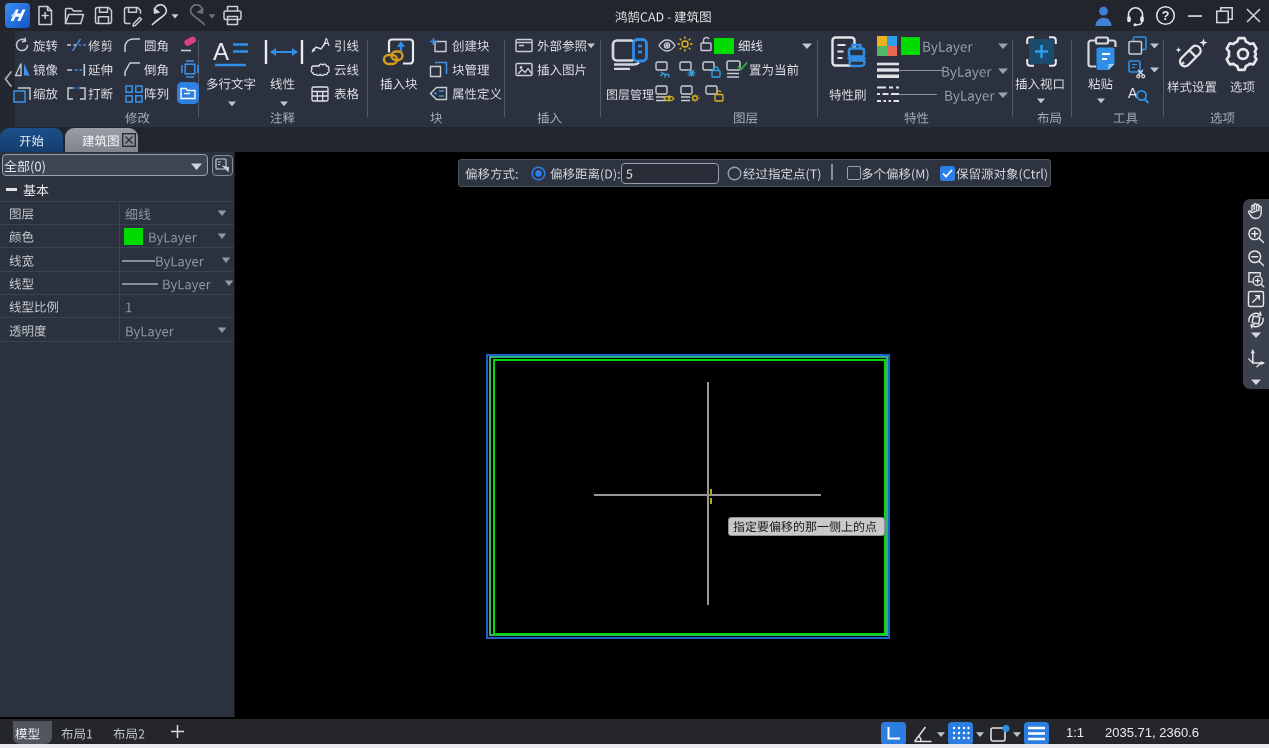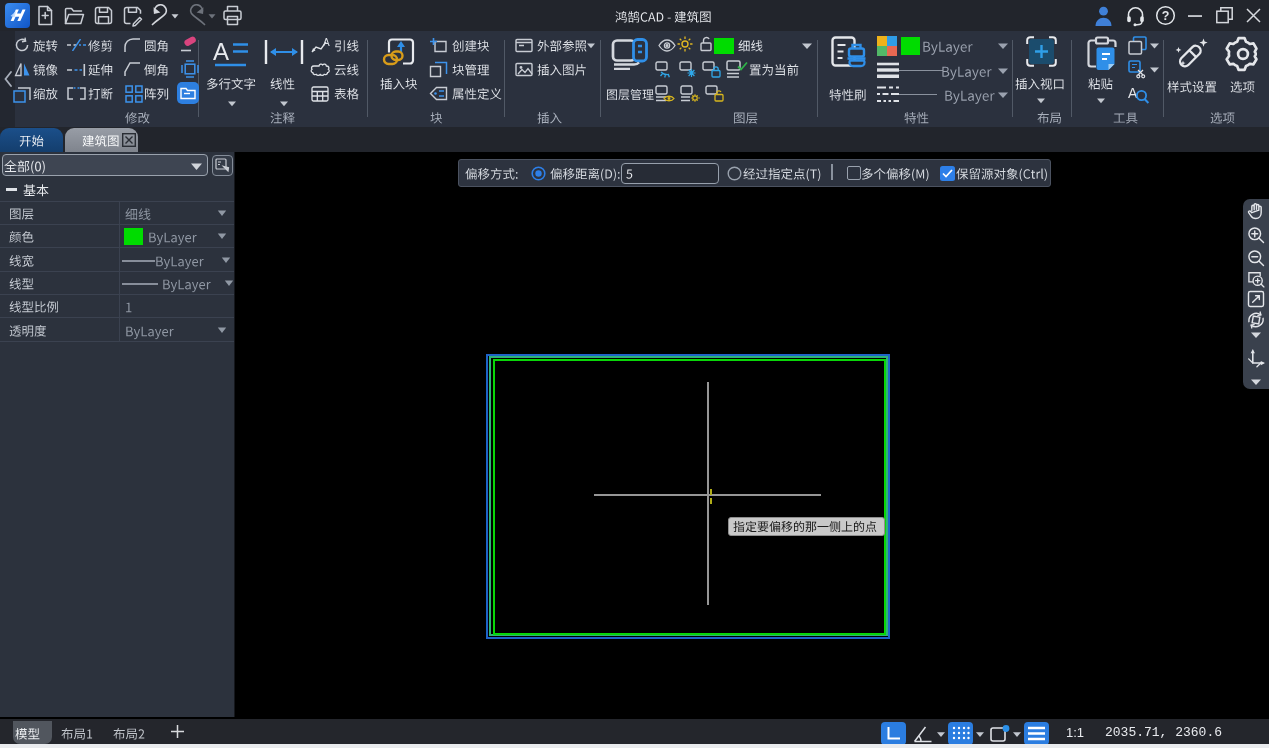--- a/index.html
+++ b/index.html
@@ -1012,14 +1012,14 @@
  <circle cx="17" cy="4.5" r="3.4" fill="#2b90e8"></circle>
 </svg>
 <svg class="ic" style="left:1012px;top:731px" width="10" height="7" viewBox="0 0 10 7">
       <path d="M1 1.2h8L5 6z" fill="#c2c7cf"></path>
     </svg>
 <div class="ab" style="left:1024px;top:722px;width:25px;height:23px;border-radius:4px;background:#2b7de0"></div>
 <svg class="ic" style="left:1027px;top:726px" width="19" height="15" viewBox="0 0 19 15" stroke="#fff" stroke-width="2.6">
       <path d="M1 2h17M1 7.5h17M1 13h17"></path>
     </svg>
 <div class="ab" style="left:1066px;top:725px;font-size:13px;color:#e8eaee;font-family:'Liberation Sans'">1:1</div>
-<div class="ab" style="left:1105px;top:725px;font-size:13px;color:#e8eaee;font-family:Liberation Mono, monospace">2035.71, 2360.6</div>
+<div class="ab" style="left:1105px;top:725px;font-size:13px;color:#e8eaee;font-family:Liberation Sans, sans-serif">2035.71, 2360.6</div>
 <div class="ab" style="left:0;top:744px;width:1269px;height:4px;background:#e9ebee"></div>
 </div>
 </body></html>

